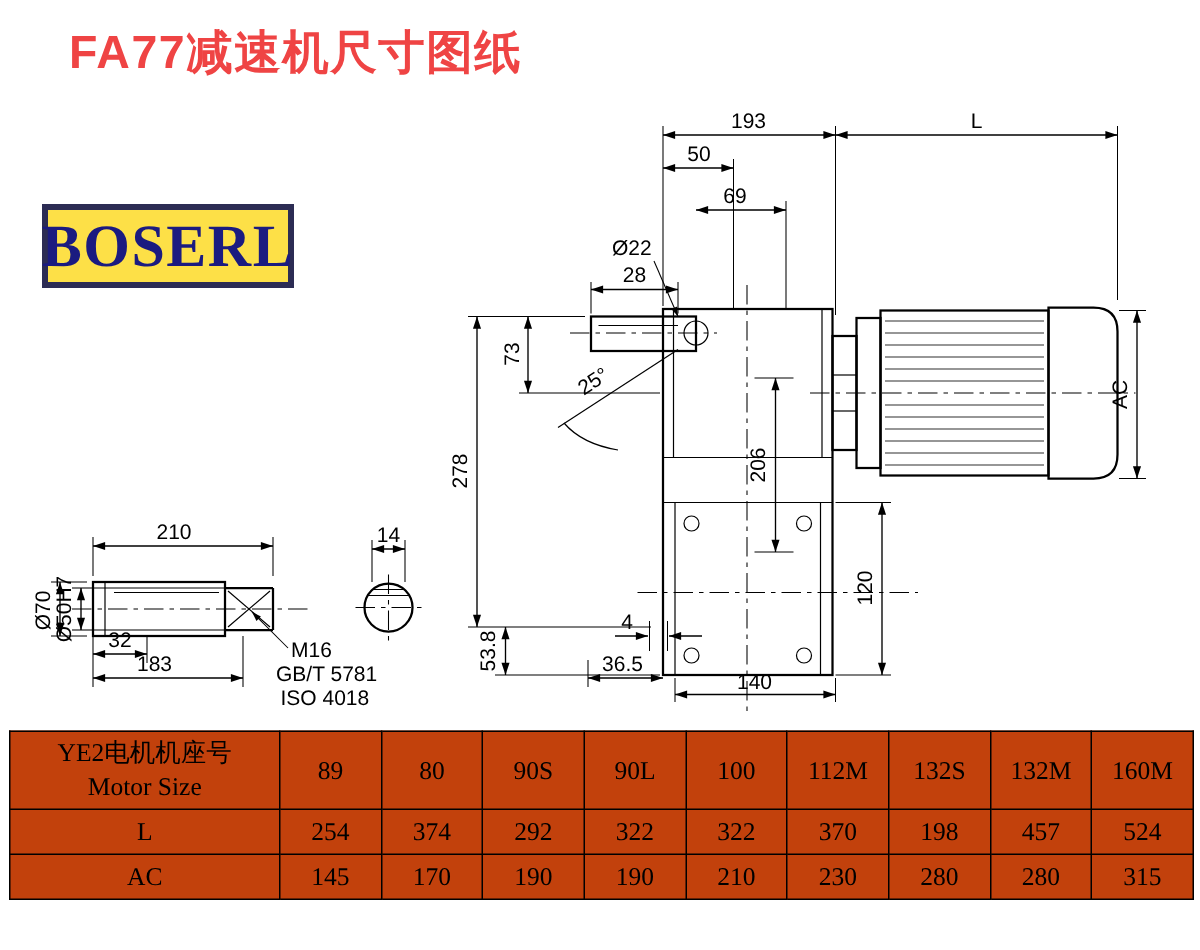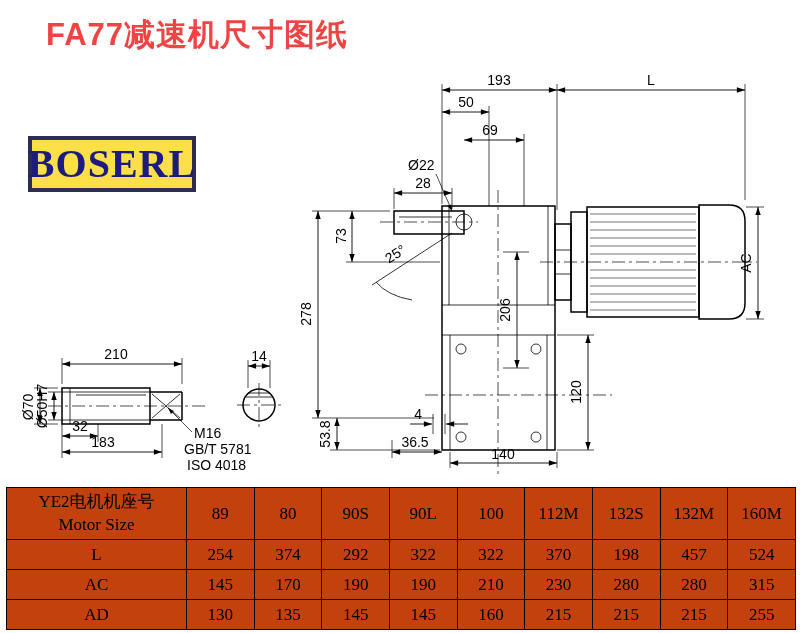--- a/index.html
+++ b/index.html
@@ -280,28 +280,16 @@
         <td>145</td>
         <td>170</td>
         <td>190</td>
         <td>190</td>
         <td>210</td>
         <td>230</td>
         <td>280</td>
         <td>280</td>
         <td>315</td>
       </tr>
-      <tr class="datarow">
-        <td class="lblcell">AD</td>
-        <td>130</td>
-        <td>135</td>
-        <td>145</td>
-        <td>145</td>
-        <td>160</td>
-        <td>215</td>
-        <td>215</td>
-        <td>215</td>
-        <td>255</td>
-      </tr>
     </tbody>
   </table>
 
 </div>
 
 </body></html>

